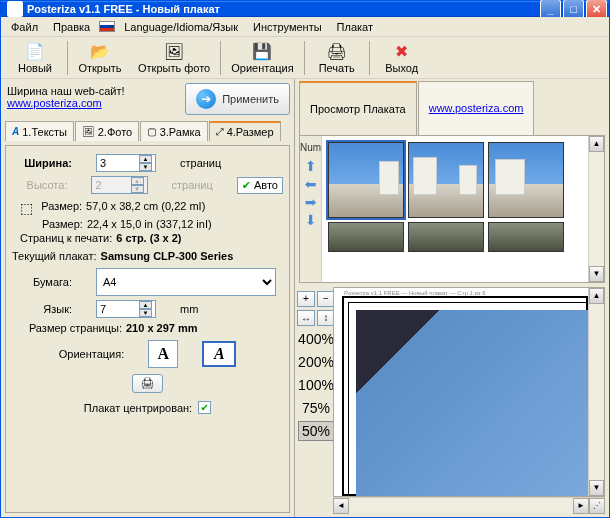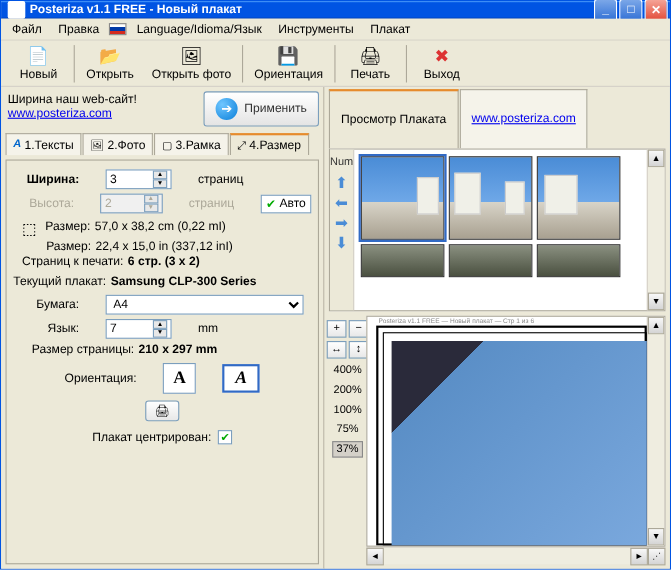--- a/index.html
+++ b/index.html
@@ -38,21 +38,21 @@
 .num-input{width:60px;height:18px;border:1px solid #7b9ebd;background:#fff;display:flex;align-items:center;padding:0 3px}
 .num-input.disabled{background:#f0f0f0;color:#aca899}
 .spinner{width:13px;display:flex;flex-direction:column;margin-left:auto}
 .spin{height:8px;border:1px solid #7b9ebd;background:#e8e8e8;font-size:6px;text-align:center;line-height:6px}
 .auto-btn{padding:1px 4px;border:1px solid #7b9ebd;background:#fff;display:flex;align-items:center;gap:3px}
 .check{color:#0a0}
 .info-block{margin:6px 0;padding-left:8px}
 .info-row{display:flex;gap:4px;margin-bottom:2px}
 .info-label{width:110px;text-align:right}
 .bold{font-weight:bold}
-select{height:18px;border:1px solid #7b9ebd;background:#fff;font-size:11px;padding:0 2px}
+select{height:28px;border:1px solid #7b9ebd;background:#fff;font-size:11px;padding:0 2px}
 .orient-btn{width:30px;height:28px;border:1px solid #7b9ebd;background:#fff;display:flex;align-items:center;justify-content:center;font-size:16px;font-weight:bold;font-family:serif}
 .orient-btn.selected{border:2px solid #316ac5}
 .printer-btn{padding:2px 8px;border:1px solid #7b9ebd;background:linear-gradient(to bottom,#fff,#e8e8e8);border-radius:3px;display:flex;align-items:center;gap:4px;margin:6px auto}
 .center-row{display:flex;align-items:center;justify-content:center;gap:6px;margin-top:8px}
 .checkbox{width:13px;height:13px;border:1px solid #7b9ebd;background:#fff;display:flex;align-items:center;justify-content:center;color:#0a0;font-size:10px}
 .right-panel{flex:1;display:flex;flex-direction:column;background:#ece9d8}
 .rtabs{display:flex;gap:1px;padding:2px 4px 0 4px}
 .rtab{padding:20px 10px;background:#f5f3ea;border:1px solid #aca899;border-bottom:none;font-size:11px}
 .rtab.active{background:#ece9d8;border-top:2px solid #e68b2c}
 .rtab.link{color:#0000ee;text-decoration:underline}
@@ -66,21 +66,21 @@
 .thumb.big{width:76px;height:76px}
 .thumb.small{width:76px;height:30px}
 .thumb.sel{outline:2px solid #316ac5}
 .building{position:absolute;bottom:30%;background:#f0f0e8;border:1px solid #ccc}
 .scrollbar-v{width:16px;background:#e8e5d8;border-left:1px solid #d4d0c8;display:flex;flex-direction:column}
 .scroll-btn{height:16px;background:linear-gradient(to bottom,#f8f8f8,#d4d4d4);border:1px solid #aca899;text-align:center;font-size:8px;line-height:14px}
 .scroll-track{flex:1;background:#efede0}
 .preview-lower{flex:1;display:flex;margin:4px;gap:0}
 .zoom-col{width:34px;display:flex;flex-direction:column;align-items:center;gap:3px;padding-top:4px}
 .zoom-btn{width:18px;height:16px;border:1px solid #7b9ebd;background:linear-gradient(to bottom,#fff,#e8e8e8);font-size:10px;text-align:center;line-height:14px}
-.zoom-lvl{font-size:10px;padding:2px 0}
+.zoom-lvl{font-size:14px;padding:2px 0}
 .zoom-lvl.sel{background:#d4d0c8;border:1px solid #888;padding:1px 3px}
 .page-view{flex:1;border:1px solid #aca899;background:#fff;display:flex;position:relative;overflow:hidden}
 .page-content{flex:1;padding:8px;position:relative}
 .page-frame{position:absolute;top:8px;left:8px;right:0;bottom:0;border:2px solid #000}
 .page-frame2{position:absolute;top:14px;left:14px;right:0;bottom:0;border:1px solid #000}
 .page-img{position:absolute;top:22px;left:22px;right:0;bottom:0;background:linear-gradient(135deg,#2a2a3a 0%,#2a2a3a 20%,#5b8fc7 20%,#7aa8dd 100%)}
 .page-header{position:absolute;top:2px;left:10px;right:10px;font-size:6px;color:#888}
 .scrollbar-h{height:16px;background:#e8e5d8;border-top:1px solid #d4d0c8;display:flex}
 .size-icon{font-size:14px}
 </style>
@@ -306,21 +306,21 @@
               <div class="zoom-btn">−</div>
             </div>
           <div style="display:flex;gap:2px">
               <div class="zoom-btn">↔</div>
               <div class="zoom-btn">↕</div>
             </div>
           <div class="zoom-lvl">400%</div>
           <div class="zoom-lvl">200%</div>
           <div class="zoom-lvl">100%</div>
           <div class="zoom-lvl">75%</div>
-          <div class="zoom-lvl sel">37%</div>
+          <div class="zoom-lvl sel">50%</div>
         </div>
         <div style="flex:1;display:flex;flex-direction:column">
           <div class="page-view">
             <div class="page-content">
               <div class="page-header">Posteriza v1.1 FREE — Новый плакат — Стр 1 из 6</div>
               <div class="page-frame"></div>
               <div class="page-frame2"></div>
               <div class="page-img"></div>
             </div>
             <div class="scrollbar-v">

